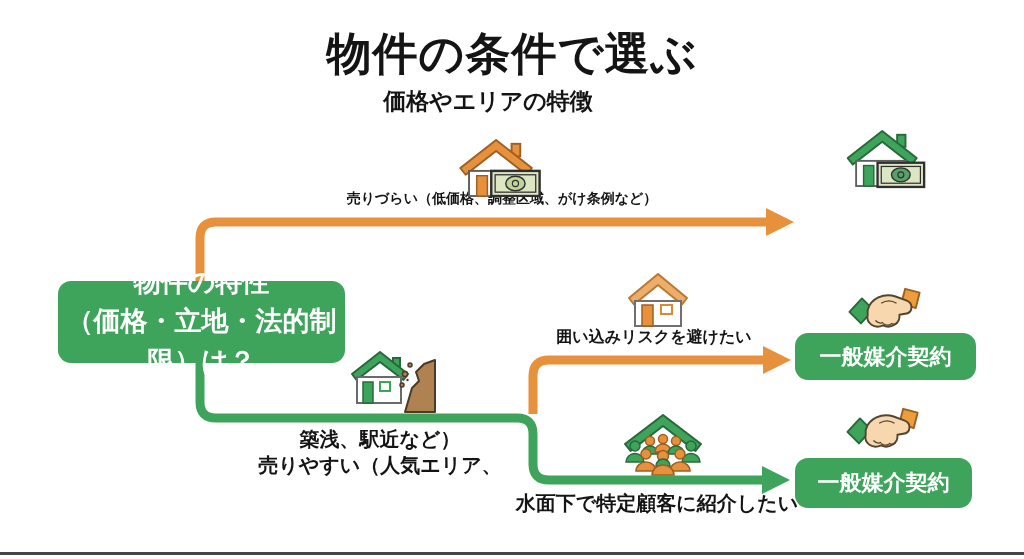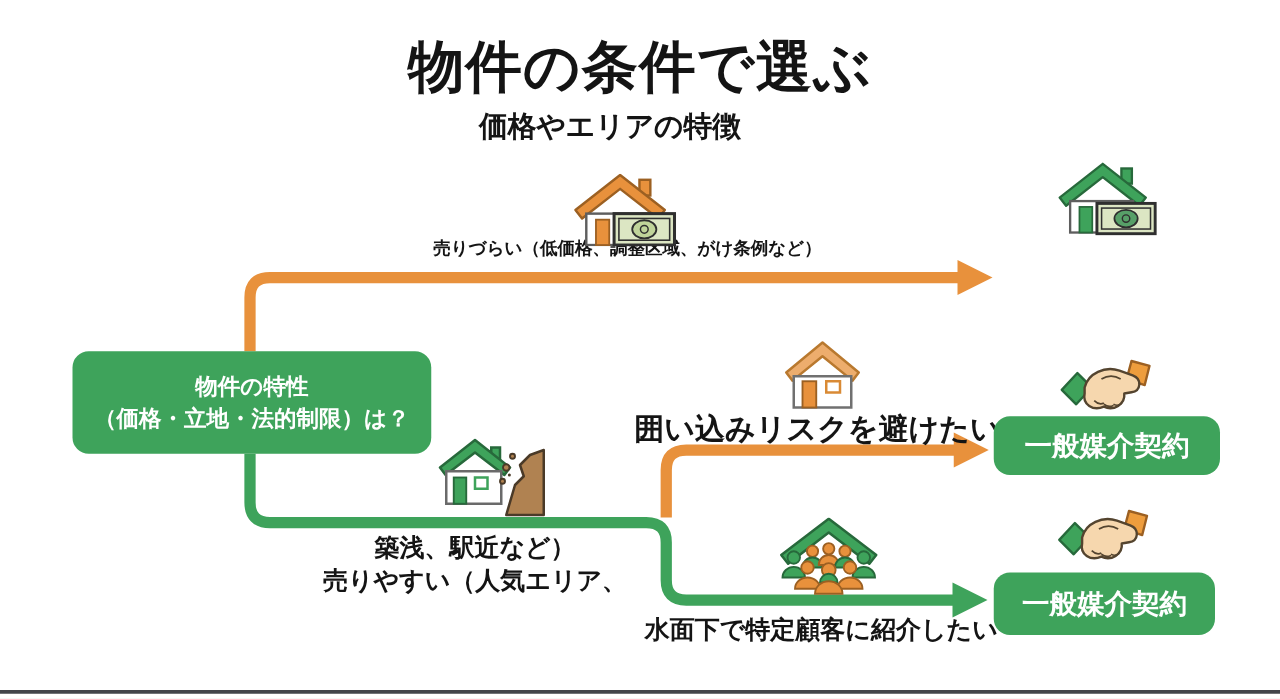--- a/index.html
+++ b/index.html
@@ -15,30 +15,30 @@
   }
   .subtitle{
     left:0;top:86px;width:976px;text-align:center;
     font-size:23px;font-weight:800;color:#141414;
   }
   .gbox{
     background:#3EA35B;color:#ffffff;font-weight:800;
     display:flex;flex-direction:column;align-items:center;justify-content:center;
     border-radius:13px;text-align:center;line-height:1.45;
   }
-  .root-box{left:58px;top:281px;width:287px;height:82px;font-size:18px;}
+  .root-box{left:58px;top:281px;width:287px;height:82px;font-size:27px;}
   .result-exclusive{left:795px;top:192px;width:177px;height:70px;font-size:21px;line-height:1.35;}
   .result-general-mid{left:795px;top:333px;width:181px;height:47px;font-size:22px;}
   .result-general-bottom{left:795px;top:458px;width:177px;height:50px;font-size:22px;}
   .lbl{
     font-weight:800;color:#141414;text-align:center;white-space:nowrap;
     transform:translateX(-50%);
   }
   .lbl-top{left:502px;top:190px;font-size:14px;text-align:right;}
-  .lbl-mid{left:654px;top:327px;font-size:24px;text-align:center;}
+  .lbl-mid{left:654px;top:327px;font-size:16px;text-align:center;}
   .lbl-easy{left:380px;top:426px;font-size:20px;line-height:1.3;}
   .lbl-bottom{left:657px;top:490px;font-size:20px;}
   .connectors{left:0;top:0;width:1024px;height:559px;}
   .bottom-rule{left:0;top:552px;width:1024px;height:3px;background:#43454a;}
   svg{display:block;}
 </style>
 </head>
 <body>
 
 <div id="canvas">

